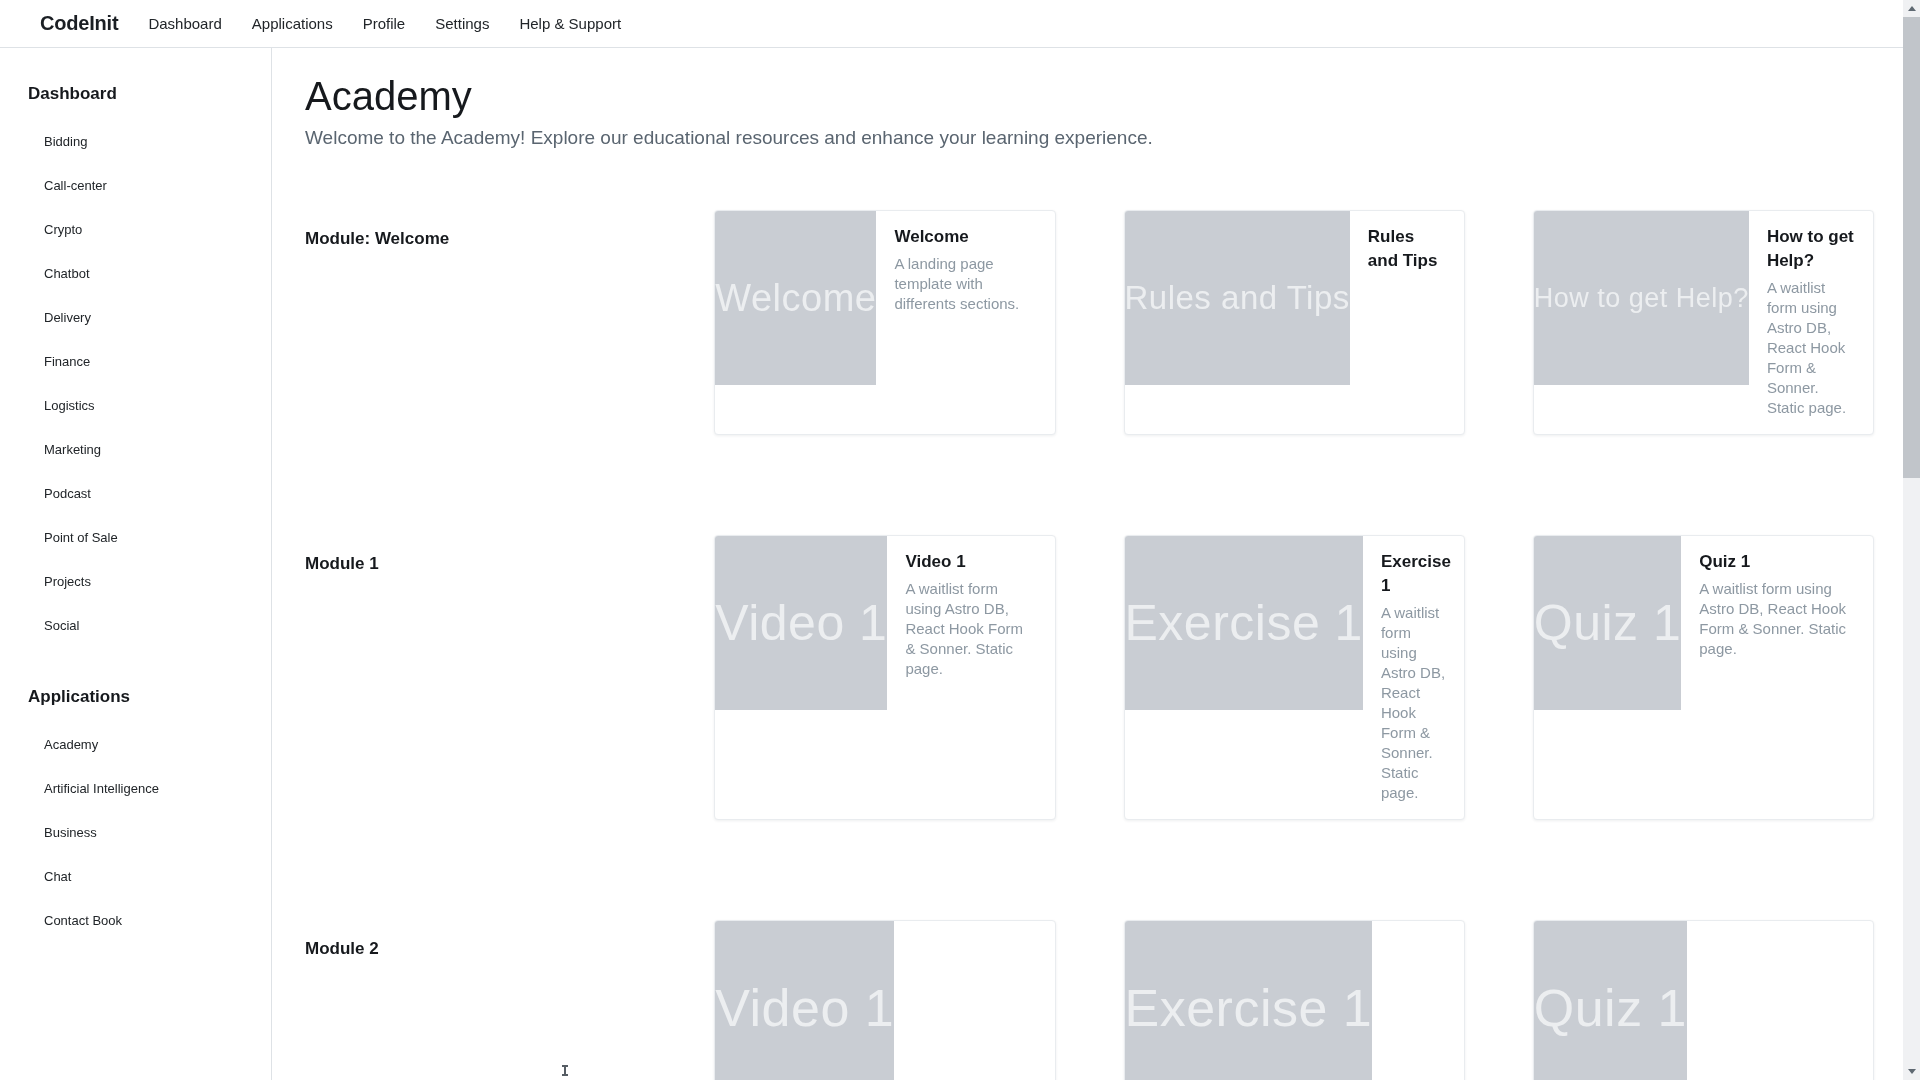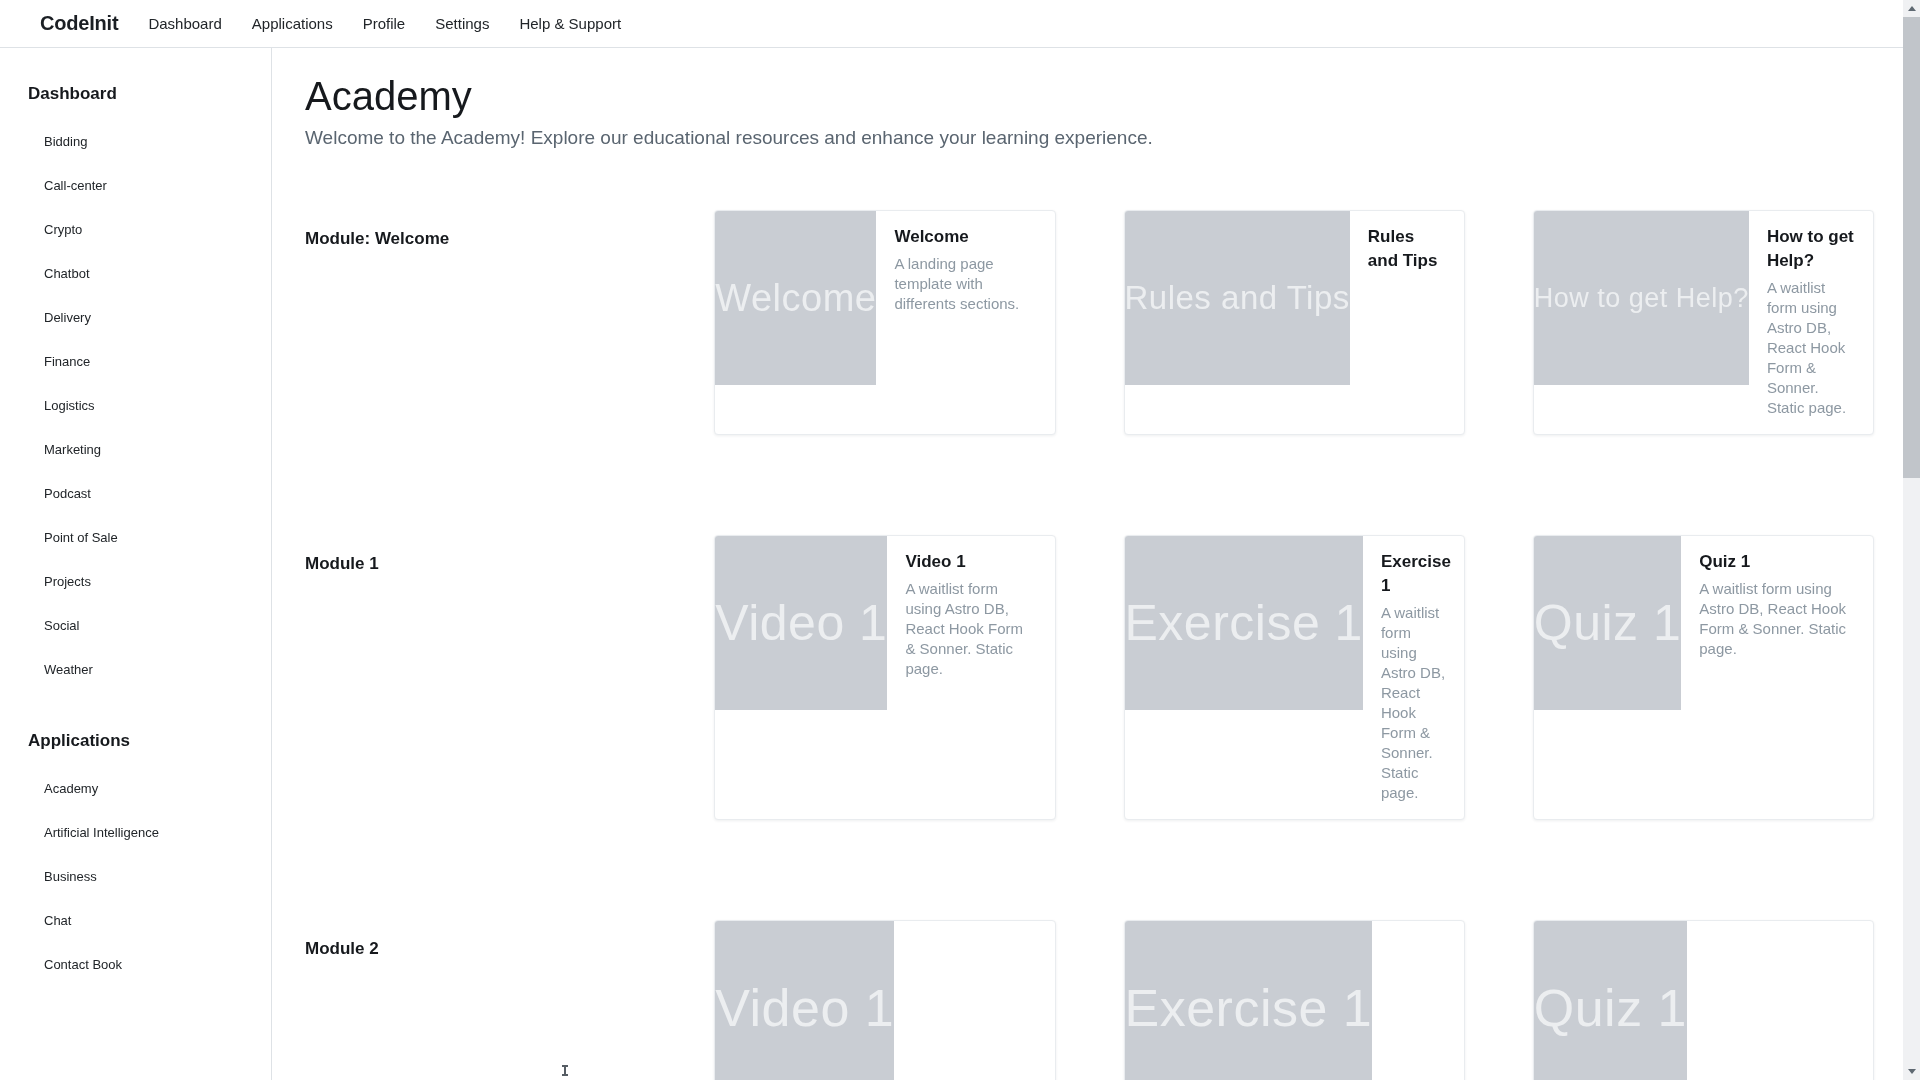--- a/index.html
+++ b/index.html
@@ -77,21 +77,20 @@
           <div class="side-item">Crypto</div>
           <div class="side-item">Chatbot</div>
           <div class="side-item">Delivery</div>
           <div class="side-item">Finance</div>
           <div class="side-item">Logistics</div>
           <div class="side-item">Marketing</div>
           <div class="side-item">Podcast</div>
           <div class="side-item">Point of Sale</div>
           <div class="side-item">Projects</div>
           <div class="side-item">Social</div>
-          <div class="side-item">Weather</div>
         </div>
   </div>
       <div class="side-section">
     <h2 class="side-title">Applications</h2>
     <div class="side-items">
           <div class="side-item">Academy</div>
           <div class="side-item">Artificial Intelligence</div>
           <div class="side-item">Business</div>
           <div class="side-item">Chat</div>
           <div class="side-item">Contact Book</div>

